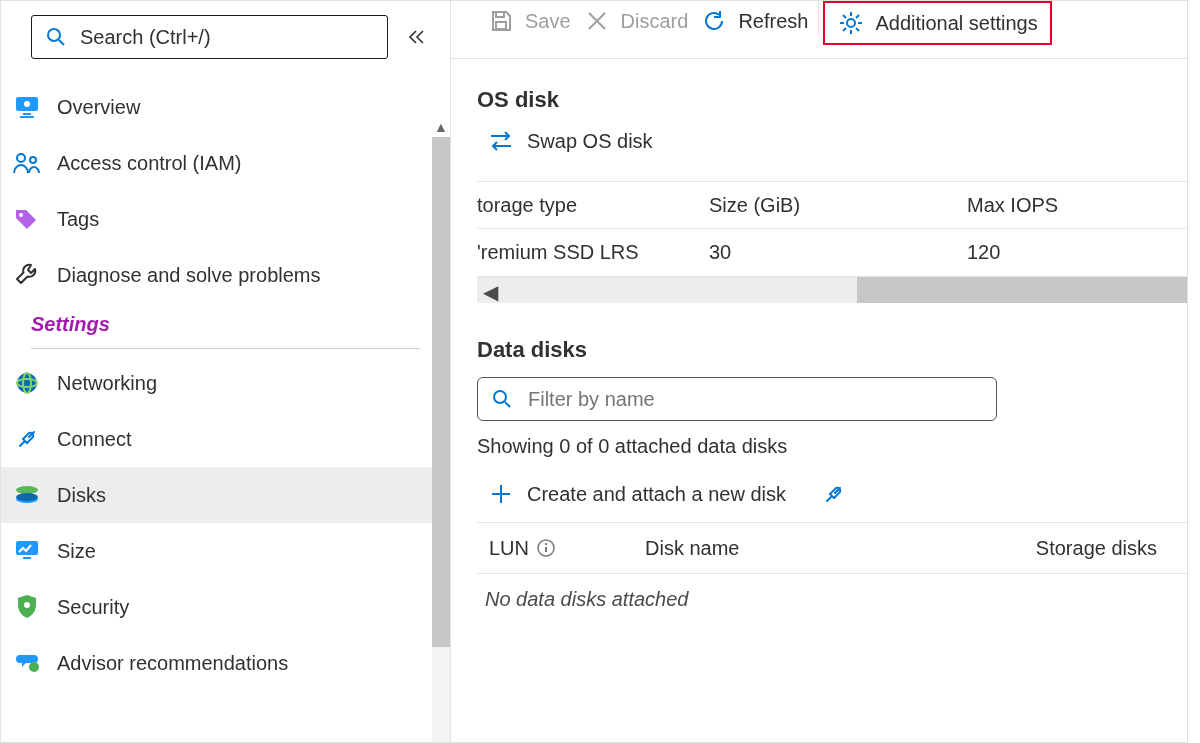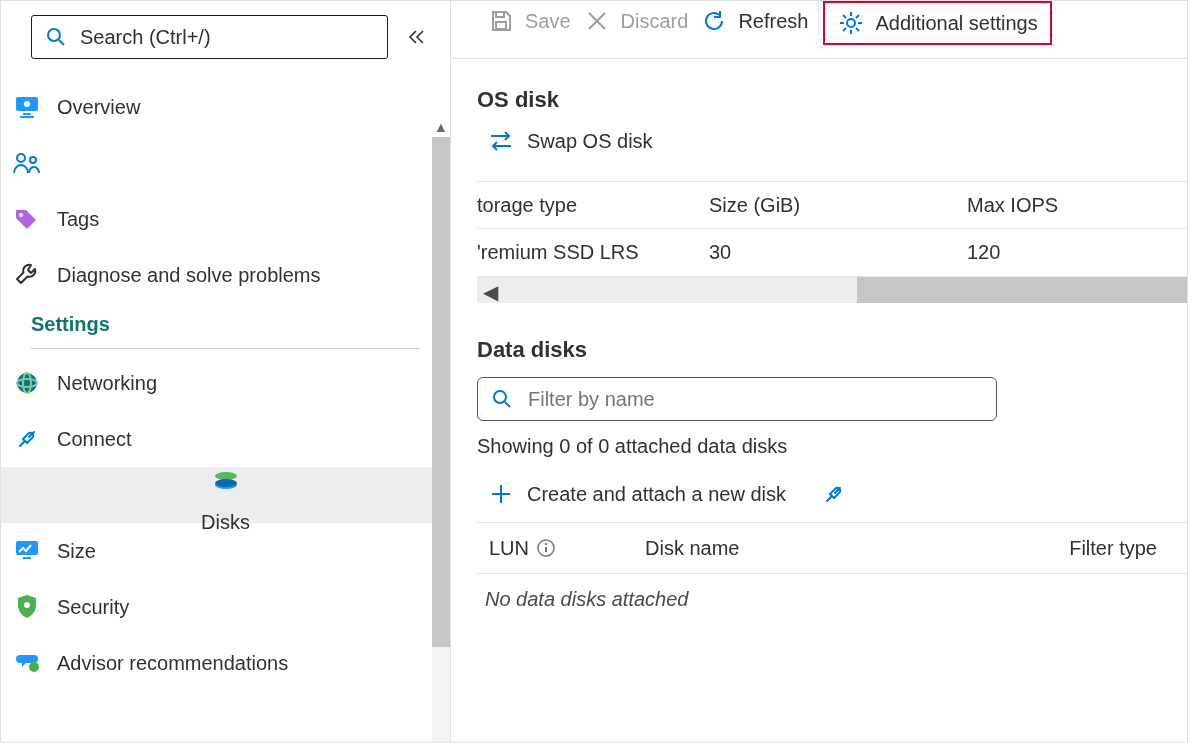--- a/index.html
+++ b/index.html
@@ -8,22 +8,22 @@
   
   .sidebar { width:450px; border-right:1px solid #e1e1e1; display:flex; flex-direction:column; position:relative;}
   .sidebar-inner { flex:1; overflow:hidden; position:relative; }
   .search-row { display:flex; align-items:center; padding:14px 18px 14px 30px; gap:14px;}
   .search-box { flex:1; border:1px solid #1b1b1b; border-radius:3px; height:44px; display:flex; align-items:center; padding:0 10px; gap:8px;}
   .search-box input { border:none; outline:none; font-size:20px; flex:1; color:#323130; background:transparent;}
   .search-box input::placeholder { color:#323130; }
   .collapse-btn { width:30px; height:30px; display:flex; align-items:center; justify-content:center; cursor:pointer;}
   .nav { padding-top:6px; }
   .nav-item { display:flex; align-items:center; gap:16px; height:56px; padding:0 12px; cursor:pointer;}
-  .nav-item.selected { background:#ededed;flex-direction:column; }
-  .nav-group { font-weight:600; padding:10px 30px 6px 30px; color:#0f766e; font-size:20px;}
+  .nav-item.selected { background:#ededed; }
+  .nav-group { font-weight:600; padding:10px 30px 6px 30px; color:#a21caf; font-size:20px;font-style:italic;}
   .nav-sep { border-top:1px solid #ccc; margin:6px 30px 6px 30px;}
   .icon-box { width:28px; height:28px; display:flex; align-items:center; justify-content:center; flex:0 0 28px;}
   
   .fake-scroll { position:absolute; right:0; top:64px; width:18px; height:calc(100% - 64px); background:#f3f3f3;}
   .fake-thumb { position:absolute; left:0; right:0; top:0; height:510px; background:#c6c6c6;}
   .scroll-arrow-up { position:absolute; top:-18px; left:2px; color:#686868; font-size:14px;}
   
   .main { flex:1; display:flex; flex-direction:column; overflow:hidden;}
   .toolbar { display:flex; align-items:flex-start; height:58px; border-bottom:1px solid #e1e1e1; padding:0 20px 0 30px; white-space:nowrap;}
   .tb-btn { display:inline-flex; align-items:center; gap:10px; height:40px; padding:0 6px; cursor:pointer;}
@@ -91,20 +91,21 @@
 
         <div class="nav-item">
           <span class="icon-box">
             <svg width="28" height="24" viewBox="0 0 28 24">
                 <circle cx="8" cy="7" r="4" fill="none" stroke="#0078d4" stroke-width="2"></circle>
                 <path d="M1 22c0-5 4-8 7-8s7 3 7 8" fill="none" stroke="#0078d4" stroke-width="2"></path>
                 <circle cx="20" cy="9" r="3" fill="none" stroke="#0078d4" stroke-width="2"></circle>
                 <path d="M16 22c0-4 3-6 5-6s5 2 5 6" fill="none" stroke="#0078d4" stroke-width="2"></path>
               </svg>
           </span>
+          <span>Access control (IAM)</span>
         </div>
 
         <div class="nav-item">
           <span class="icon-box">
             <svg width="26" height="22" viewBox="0 0 26 22">
                 <path d="M2 2h10l10 10-9 9L2 10z" fill="#b262e6"></path>
                 <circle cx="7" cy="7" r="2" fill="#fff"></circle>
               </svg>
           </span>
           <span>Tags</span>
@@ -309,20 +310,20 @@
           <span>LUN</span>
           <span>
             <svg width="18" height="18" viewBox="0 0 18 18">
                 <circle cx="9" cy="9" r="8" fill="none" stroke="#767676" stroke-width="1.5"></circle>
                 <rect x="8" y="8" width="2" height="5" fill="#767676"></rect>
                 <rect x="8" y="4" width="2" height="2" fill="#767676"></rect>
               </svg>
           </span>
         </div>
         <div>Disk name</div>
-        <div style="margin-left:auto;margin-right:30px">Filter type</div>
+        <div style="margin-left:auto;margin-right:30px">Storage disks</div>
       </div>
 
       <div class="nodata">No data disks attached</div>
 
     </div>
   </div>
 </div>
 
 </body></html>

